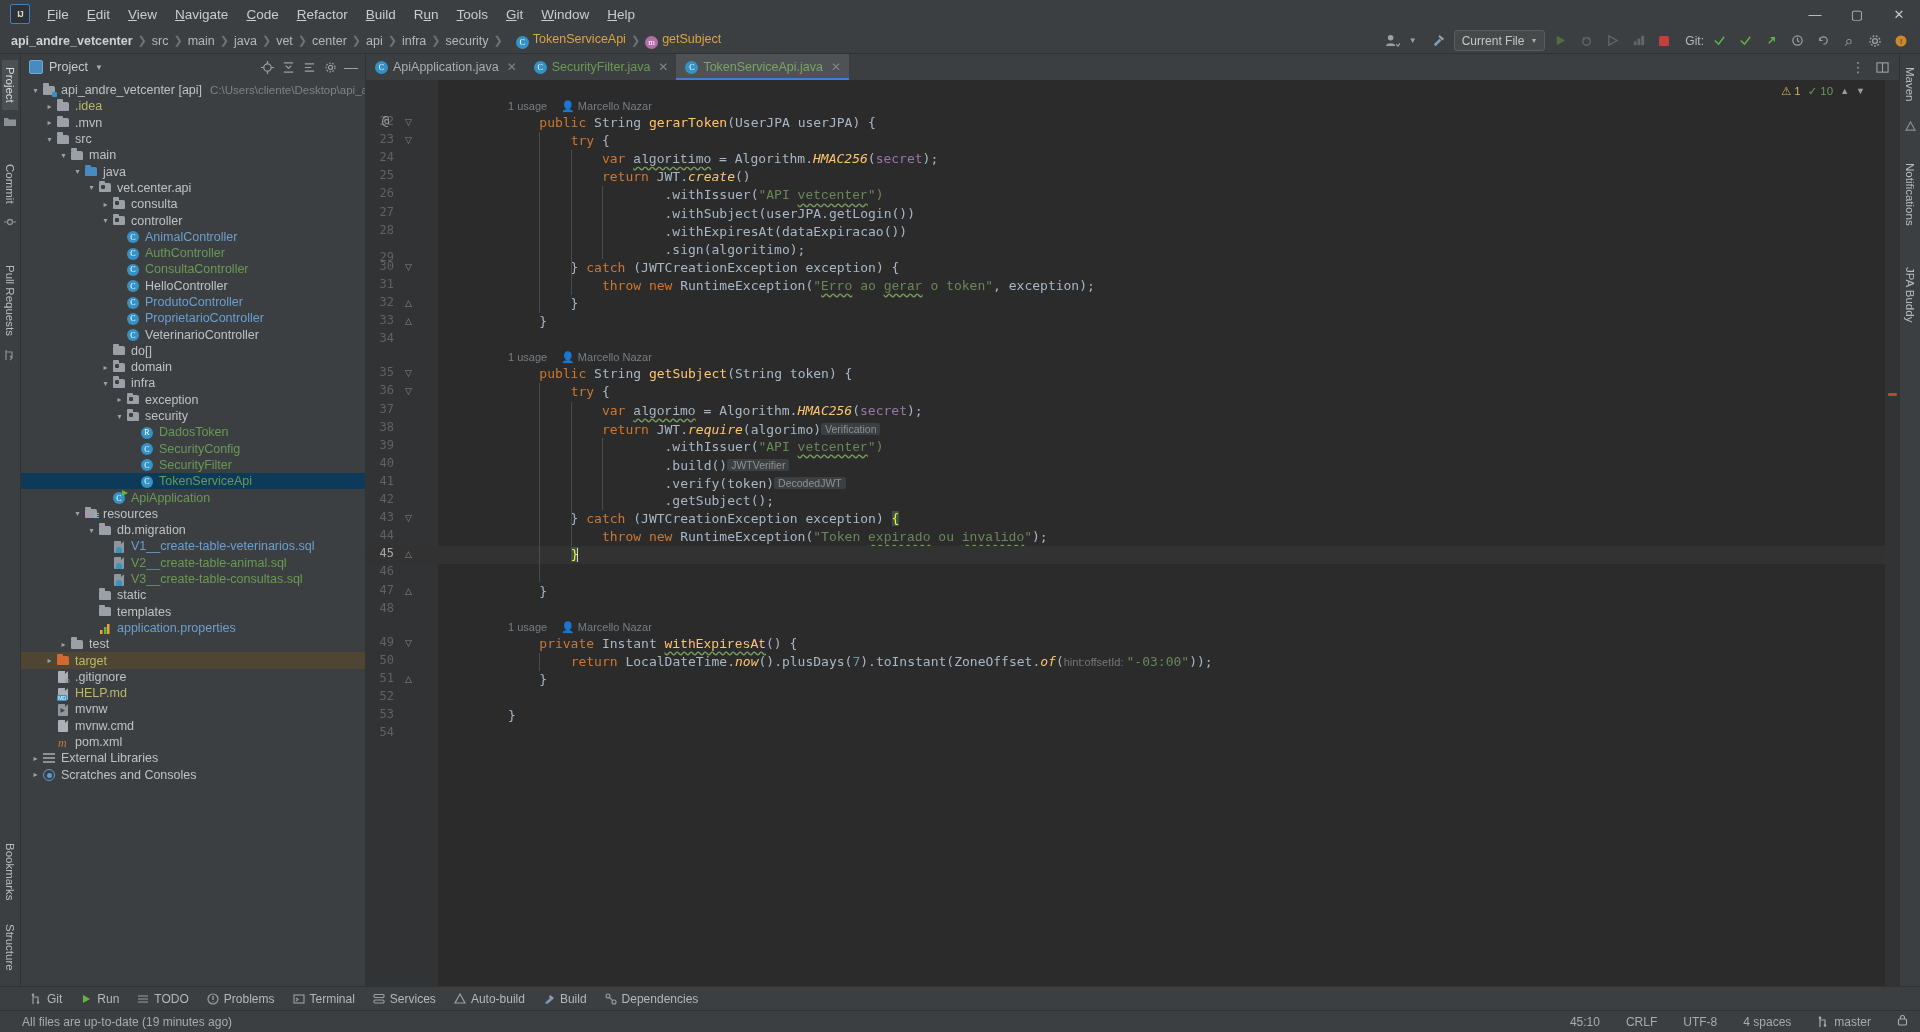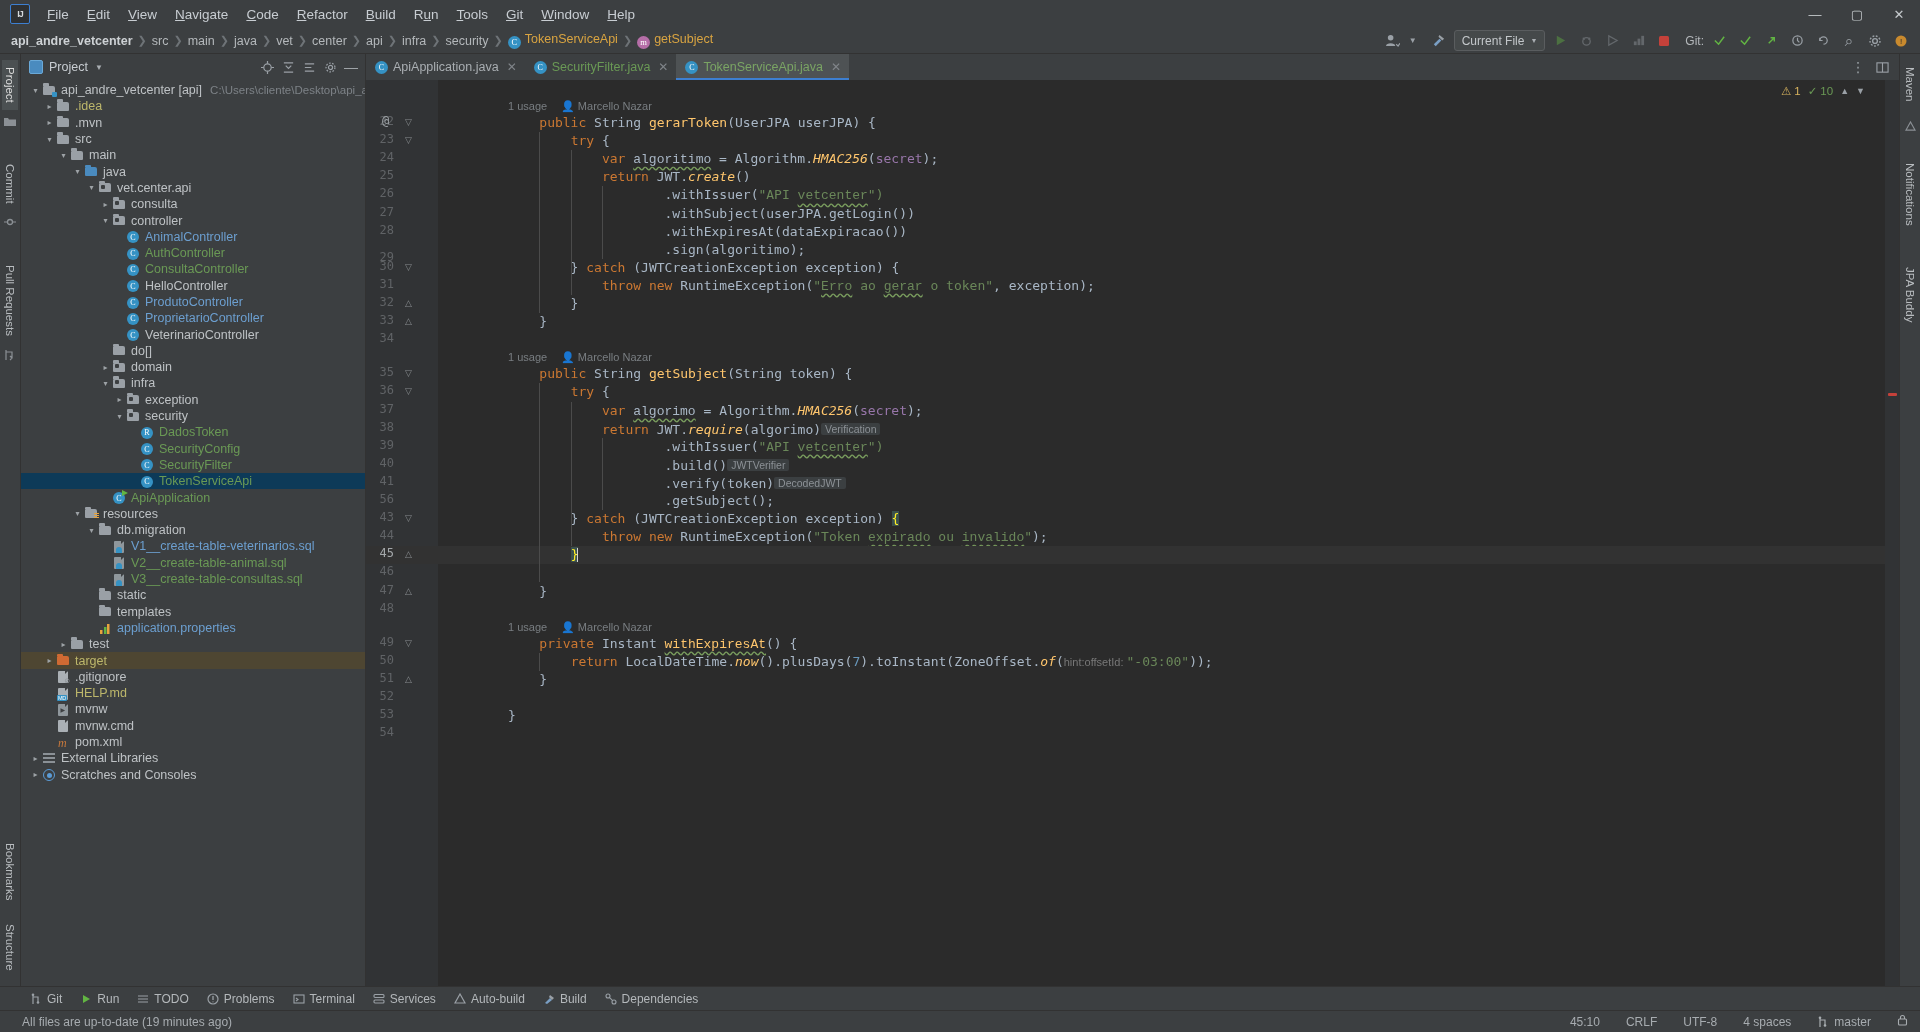--- a/index.html
+++ b/index.html
@@ -37,21 +37,21 @@
 
   
   .navbar {
     height: 26px; background: #3c3f41; display:flex; align-items:center;
     font-size: 12.5px; color:#b4b8bb; padding-left: 8px; flex:none;
     border-bottom: 1px solid #323232;
   }
   .crumb { padding: 0 3px; white-space:nowrap; }
   .crumb.bold { font-weight: bold; color:#cdd1d4; }
   .crumb-sep { color:#6e7377; padding: 0 2px; font-size: 11px; }
-  .crumb-cls { color:#d9a441; }
+  .crumb-cls { color:#d9a441;margin-left:8px; }
   .crumb-mth { color:#d9a441; }
   .badge-c, .badge-m, .badge-r {
     display:inline-flex; width:13px; height:13px; border-radius:50%;
     align-items:center; justify-content:center; font-size:8.5px; color:#fff;
     margin-right: 4px; vertical-align:-2px; font-family:"Liberation Serif", serif;
   }
   .badge-c { background:#3592c4; }
   .badge-m { background:#b66ea8; }
   .nav-right { margin-left:auto; display:flex; align-items:center; gap:4px; padding-right: 8px; }
   .runcfg {
@@ -829,21 +829,21 @@
             <div class="ln" style="top: 251.2px;">34</div>
             <div class="ln" style="top: 285.3px;">35</div>
             <div class="fold-mark" style="top: 289.3px;">▽</div>
             <div class="ln" style="top: 303.4px;">36</div>
             <div class="fold-mark" style="top: 307.4px;">▽</div>
             <div class="ln" style="top: 321.5px;">37</div>
             <div class="ln" style="top: 339.6px;">38</div>
             <div class="ln" style="top: 357.7px;">39</div>
             <div class="ln" style="top: 375.8px;">40</div>
             <div class="ln" style="top: 393.9px;">41</div>
-            <div class="ln" style="top: 412px;">56</div>
+            <div class="ln" style="top: 412px;">42</div>
             <div class="ln" style="top: 430.1px;">43</div>
             <div class="fold-mark" style="top: 434.1px;">▽</div>
             <div class="ln" style="top: 448.2px;">44</div>
             <div class="hl-line" style="top: 466.3px;"></div>
             <div class="ln" style="top: 466.3px; color: rgb(164, 168, 171);">45</div>
             <div class="fold-mark" style="top: 470.3px;">△</div>
             <div class="ln" style="top: 484.4px;">46</div>
             <div class="ln" style="top: 502.5px;">47</div>
             <div class="fold-mark" style="top: 506.5px;">△</div>
             <div class="ln" style="top: 520.6px;">48</div>

